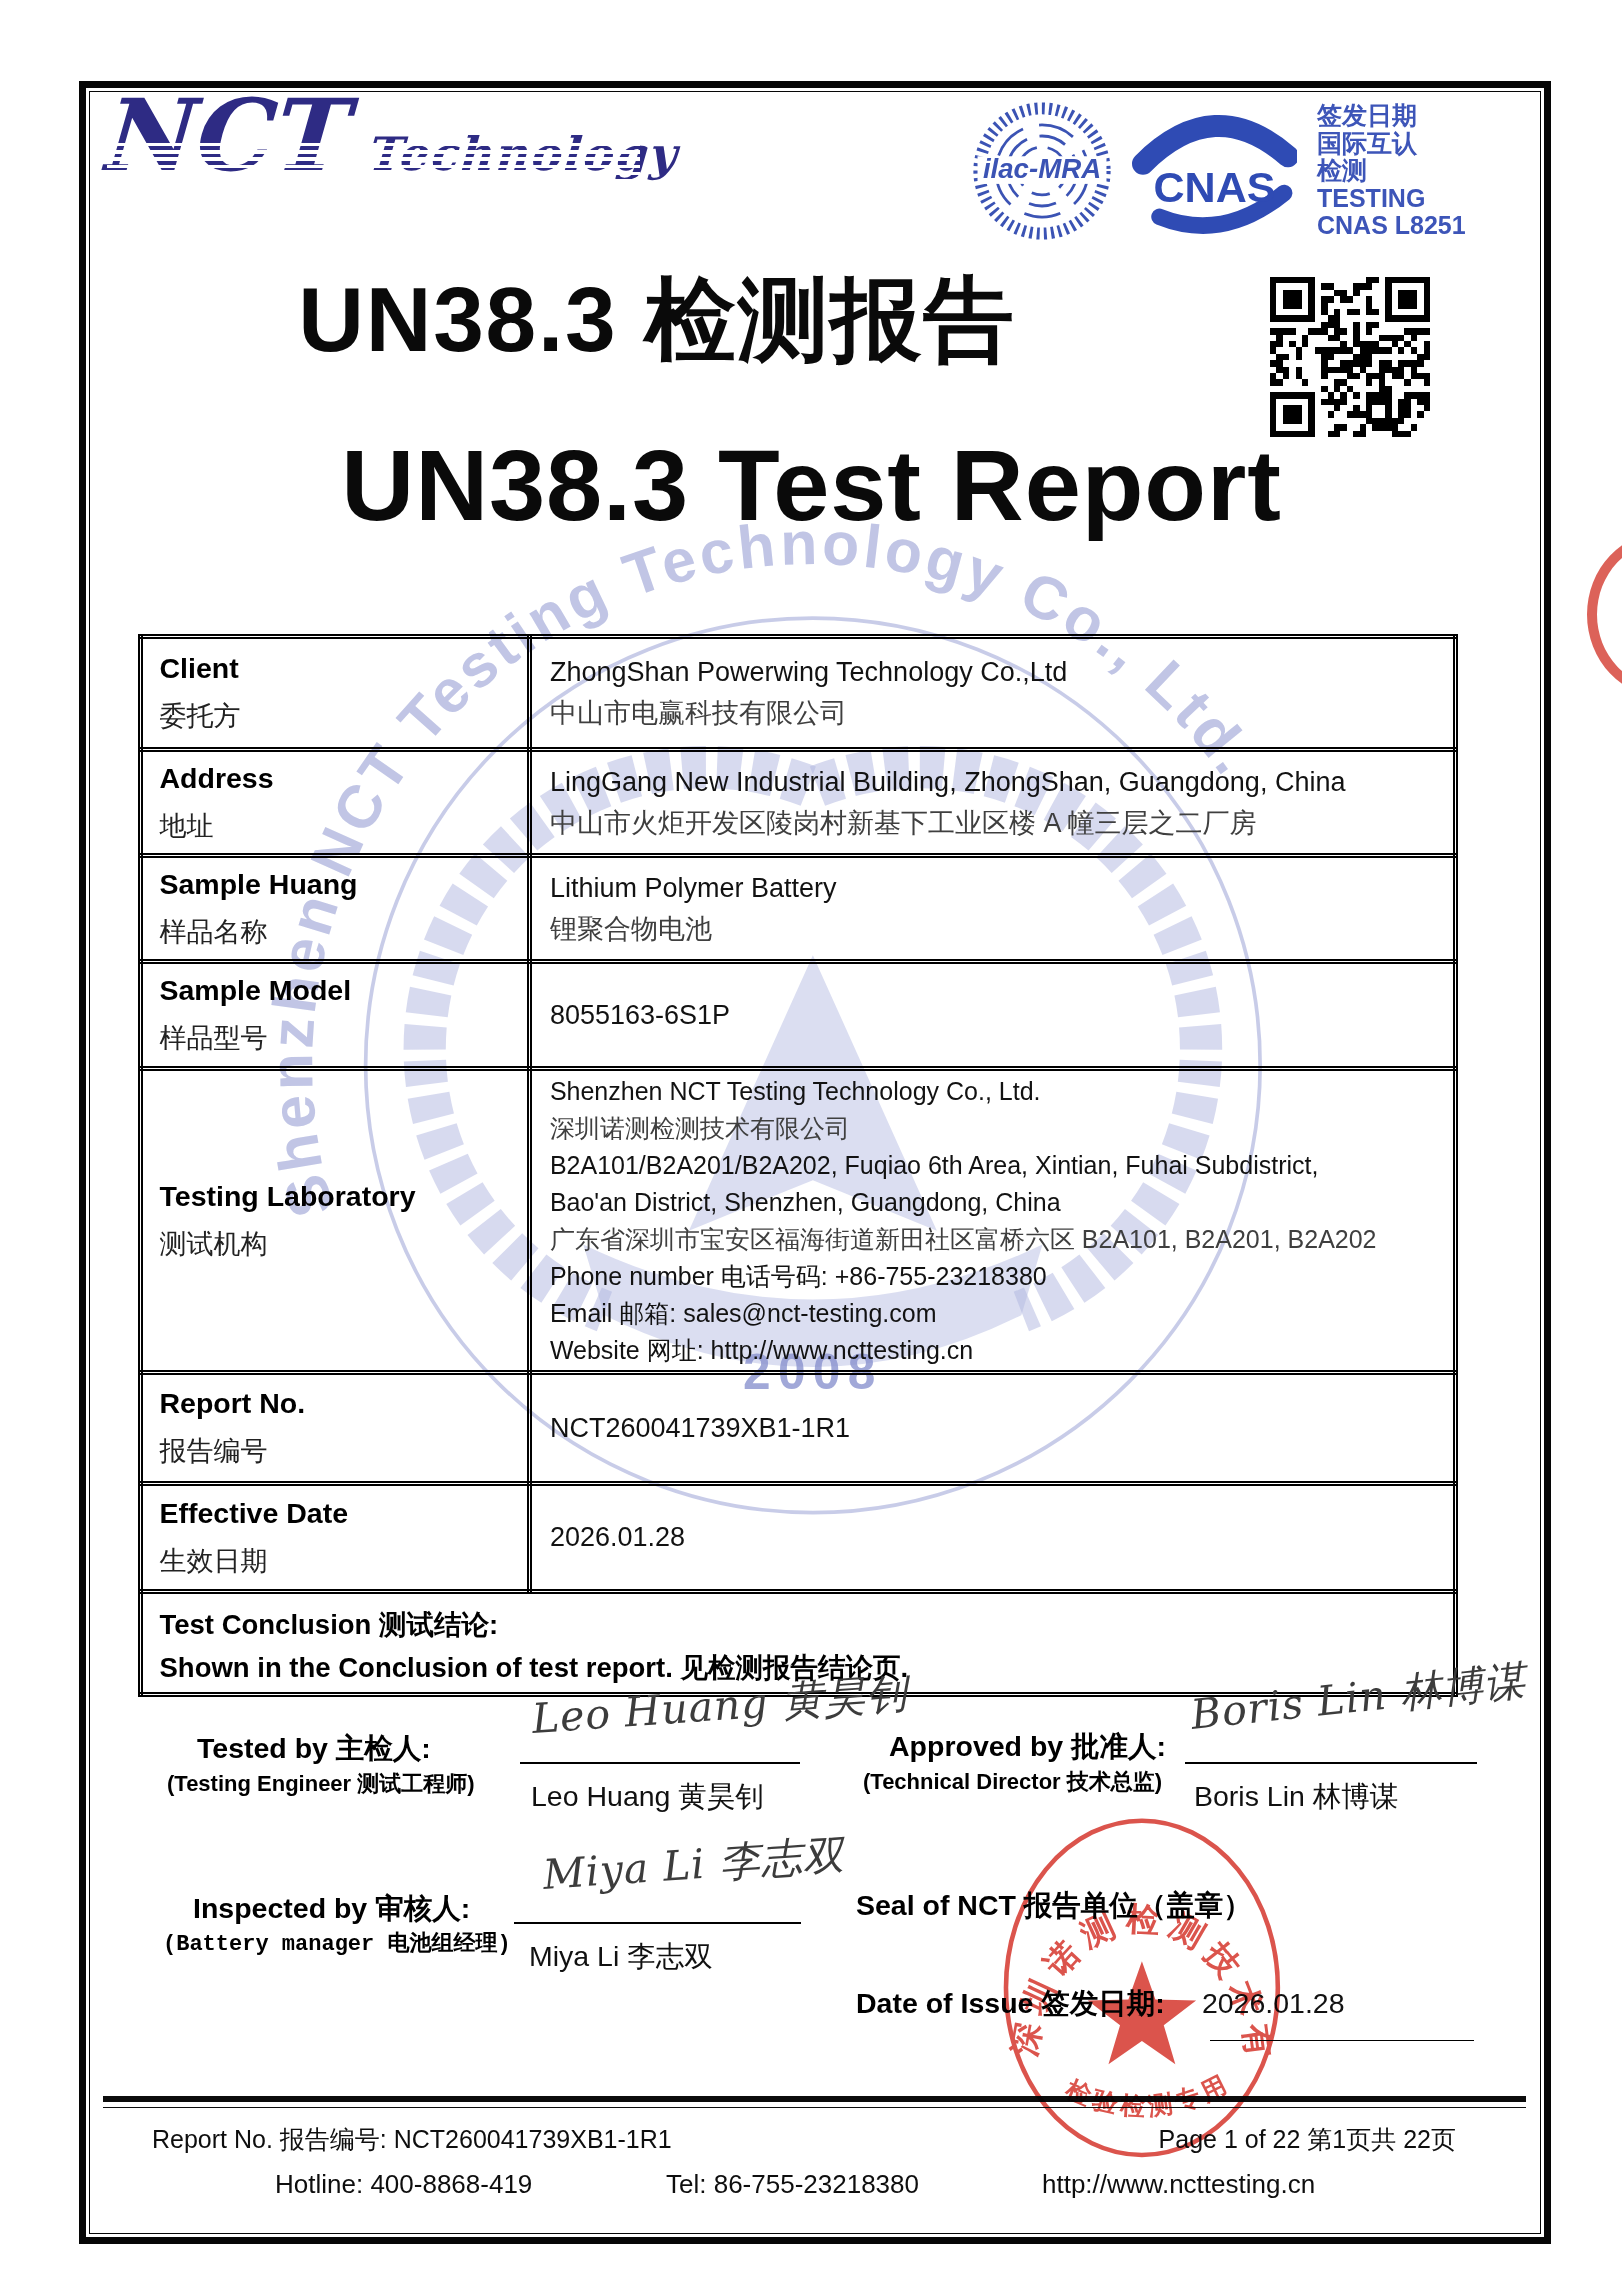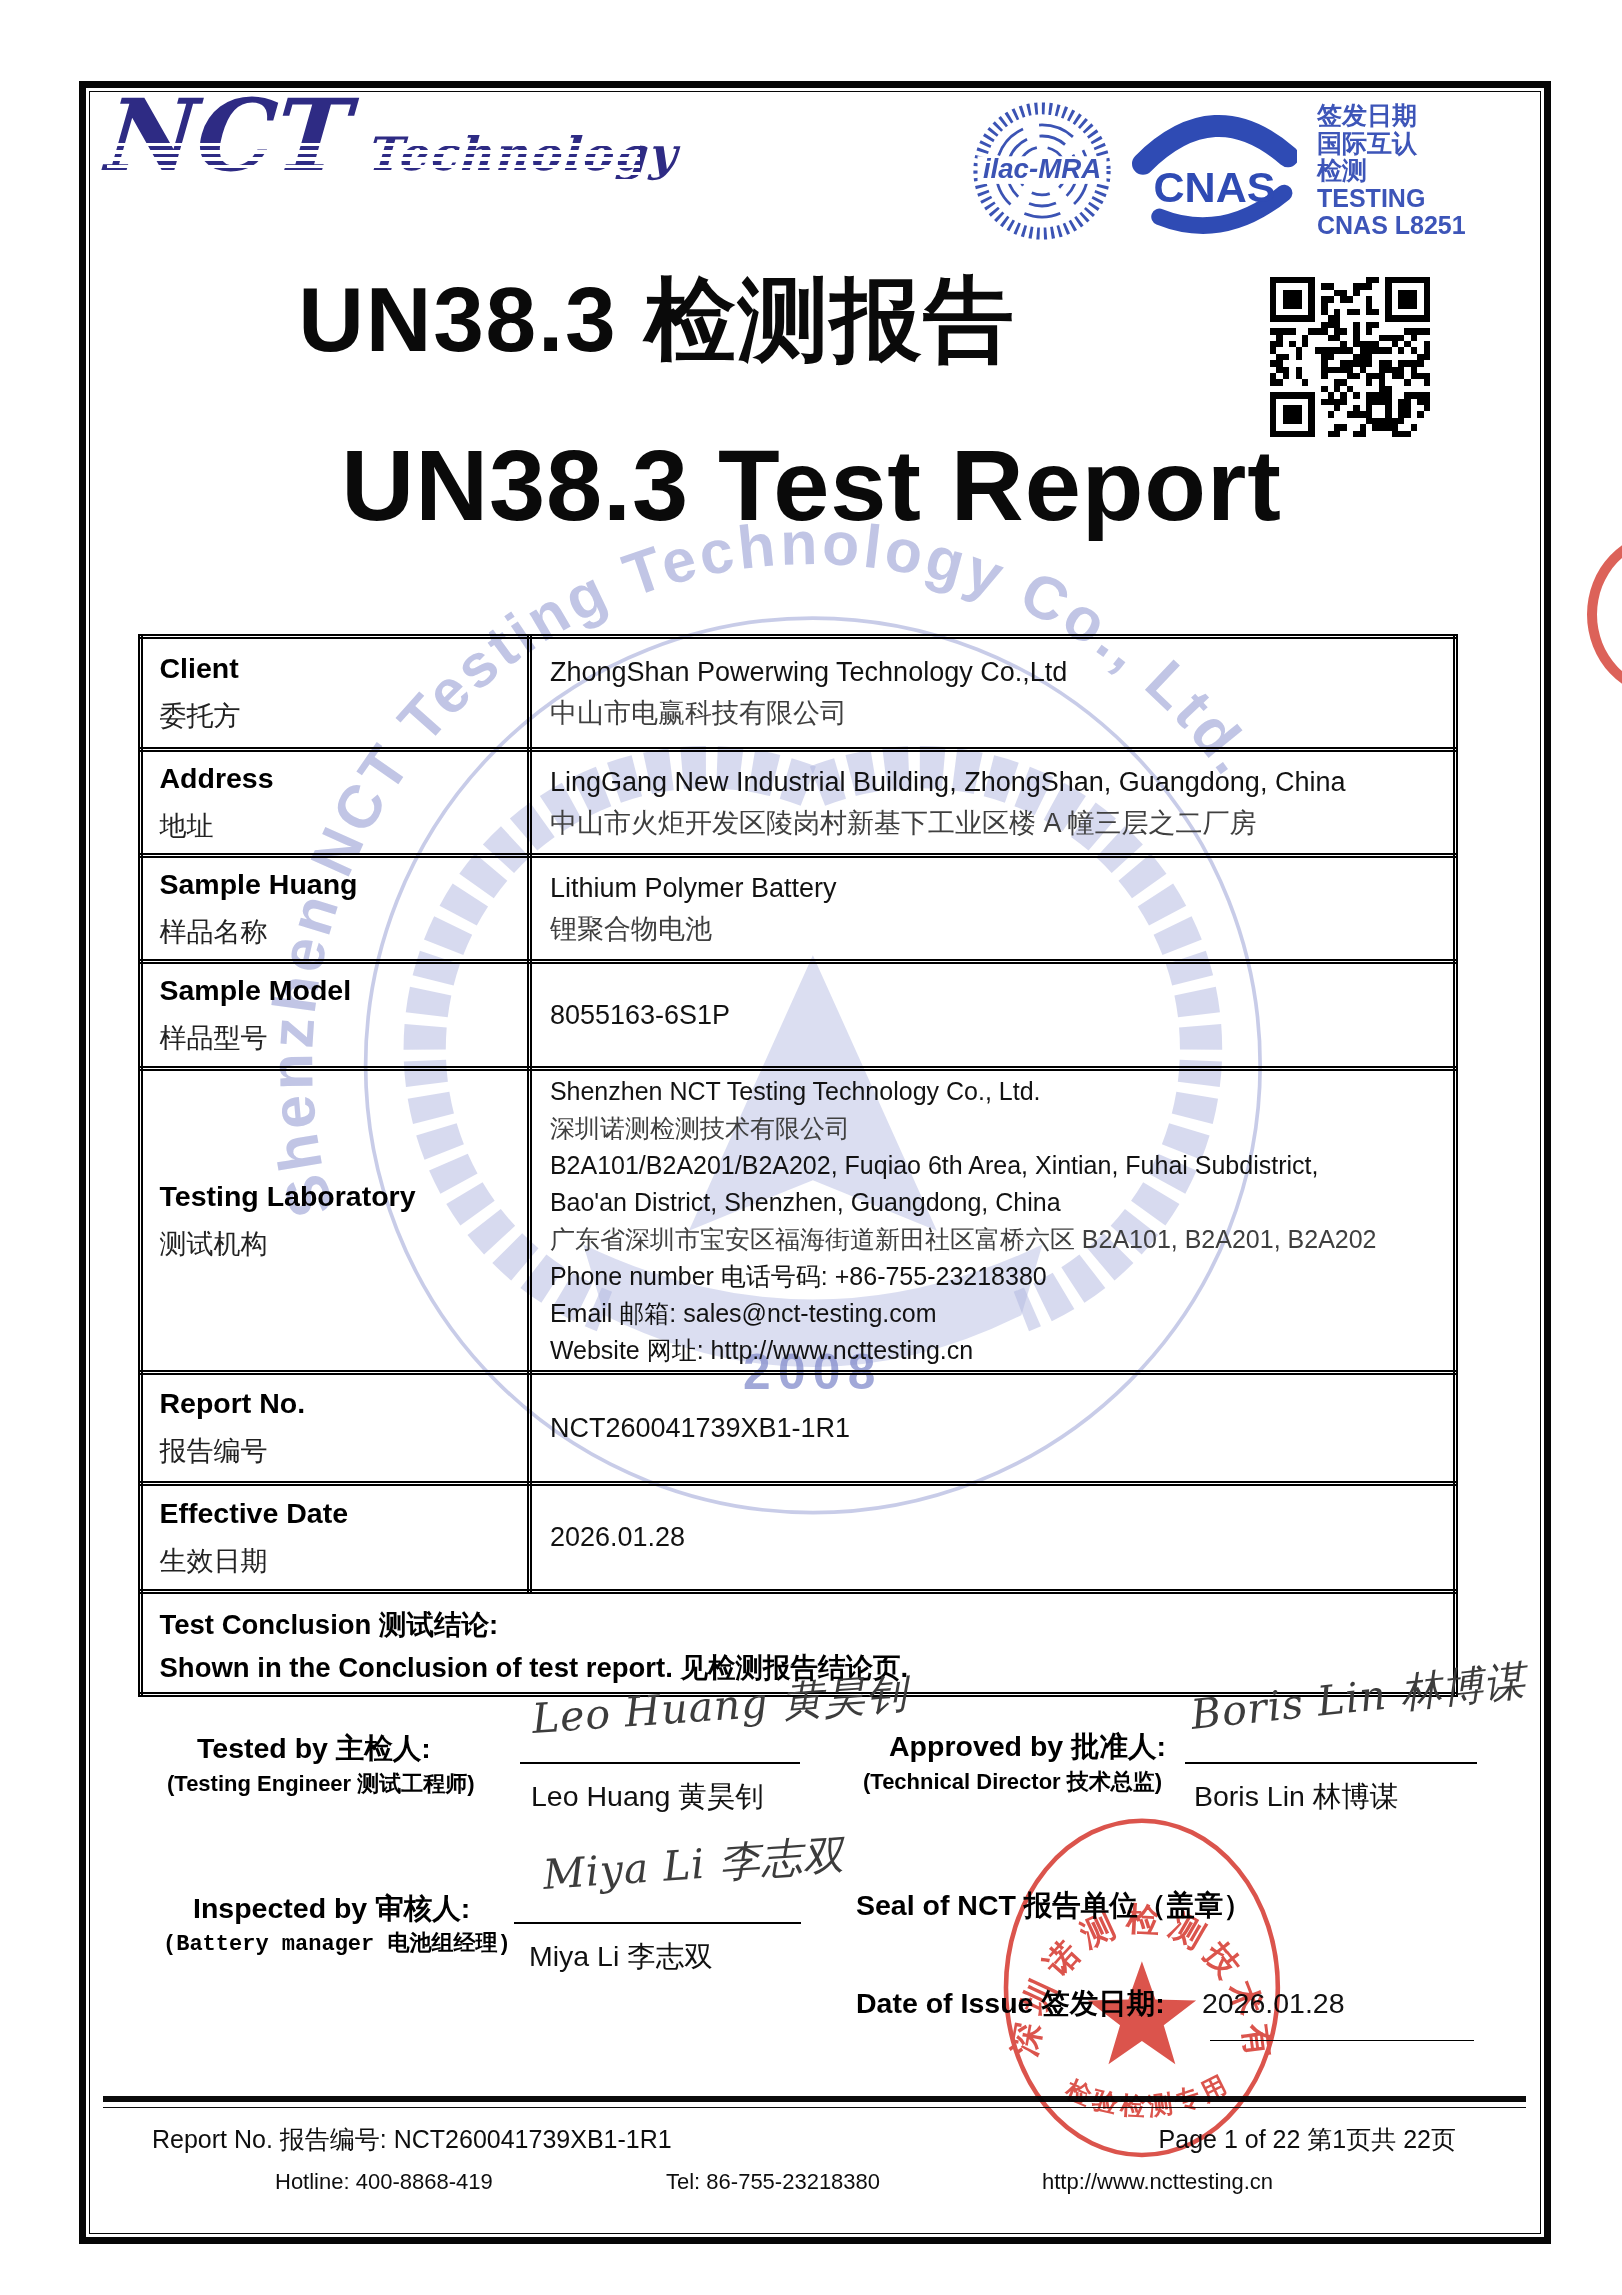--- a/index.html
+++ b/index.html
@@ -61,21 +61,21 @@
   .date-line{border-top:1.8px solid #000;height:0;}
   .seal-svg{position:absolute;left:972px;top:1793px;z-index:3;mix-blend-mode:multiply;opacity:.92;}
   .seal-ring-text{font-size:36px;font-weight:bold;letter-spacing:9px;fill:#d8453d;
                   font-family:"Liberation Sans",sans-serif;}
   .seal-bot-text{font-size:27px;font-weight:bold;letter-spacing:5px;fill:#d8453d;
                  font-family:"Liberation Sans",sans-serif;}
   
   .footer-sep{position:absolute;left:103px;top:2096px;width:1423px;height:4.6px;z-index:1;
               border-top:6.4px solid #0c0c0c;border-bottom:1.8px solid #0c0c0c;}
   .f-text{font-size:25px;color:#0e0e0e;}
-  .f-small{font-size:22px;color:#0e0e0e;}
+  .f-small{font-size:26px;color:#0e0e0e;}
 </style>
 </head>
 <body>
 
 <div class="page">
 
   <svg class="watermark" width="1623" height="2296" viewBox="0 0 1767 2500">
     <defs>
       <path id="wmPath" d="M 373,1346 A 545,545 0 1 1 1397,1346" fill="none"></path>
     </defs>

